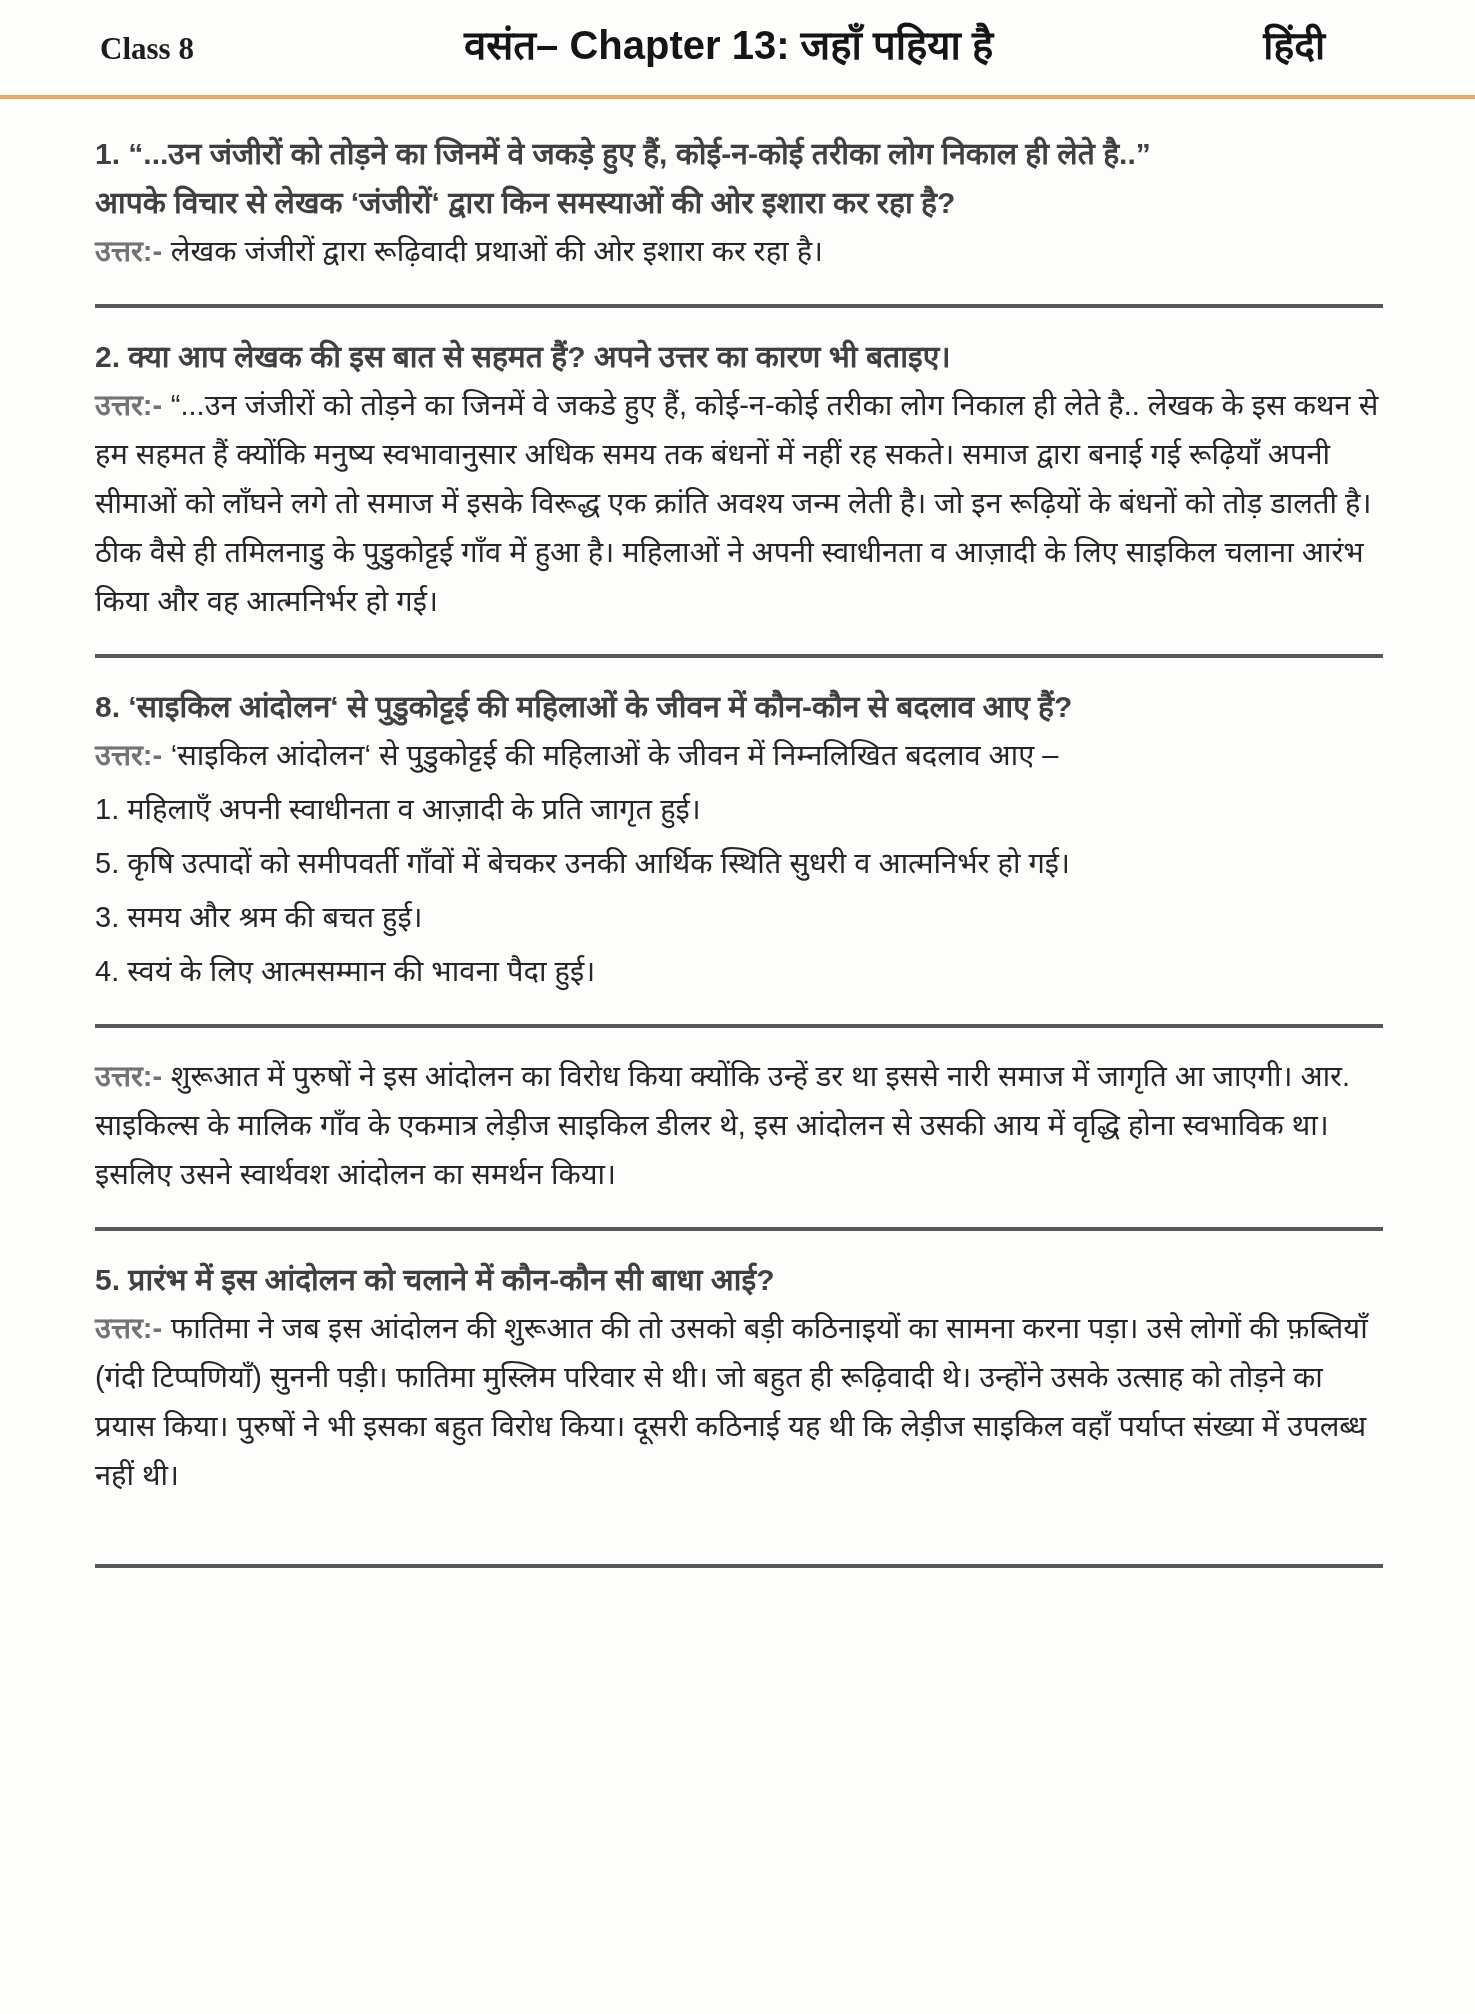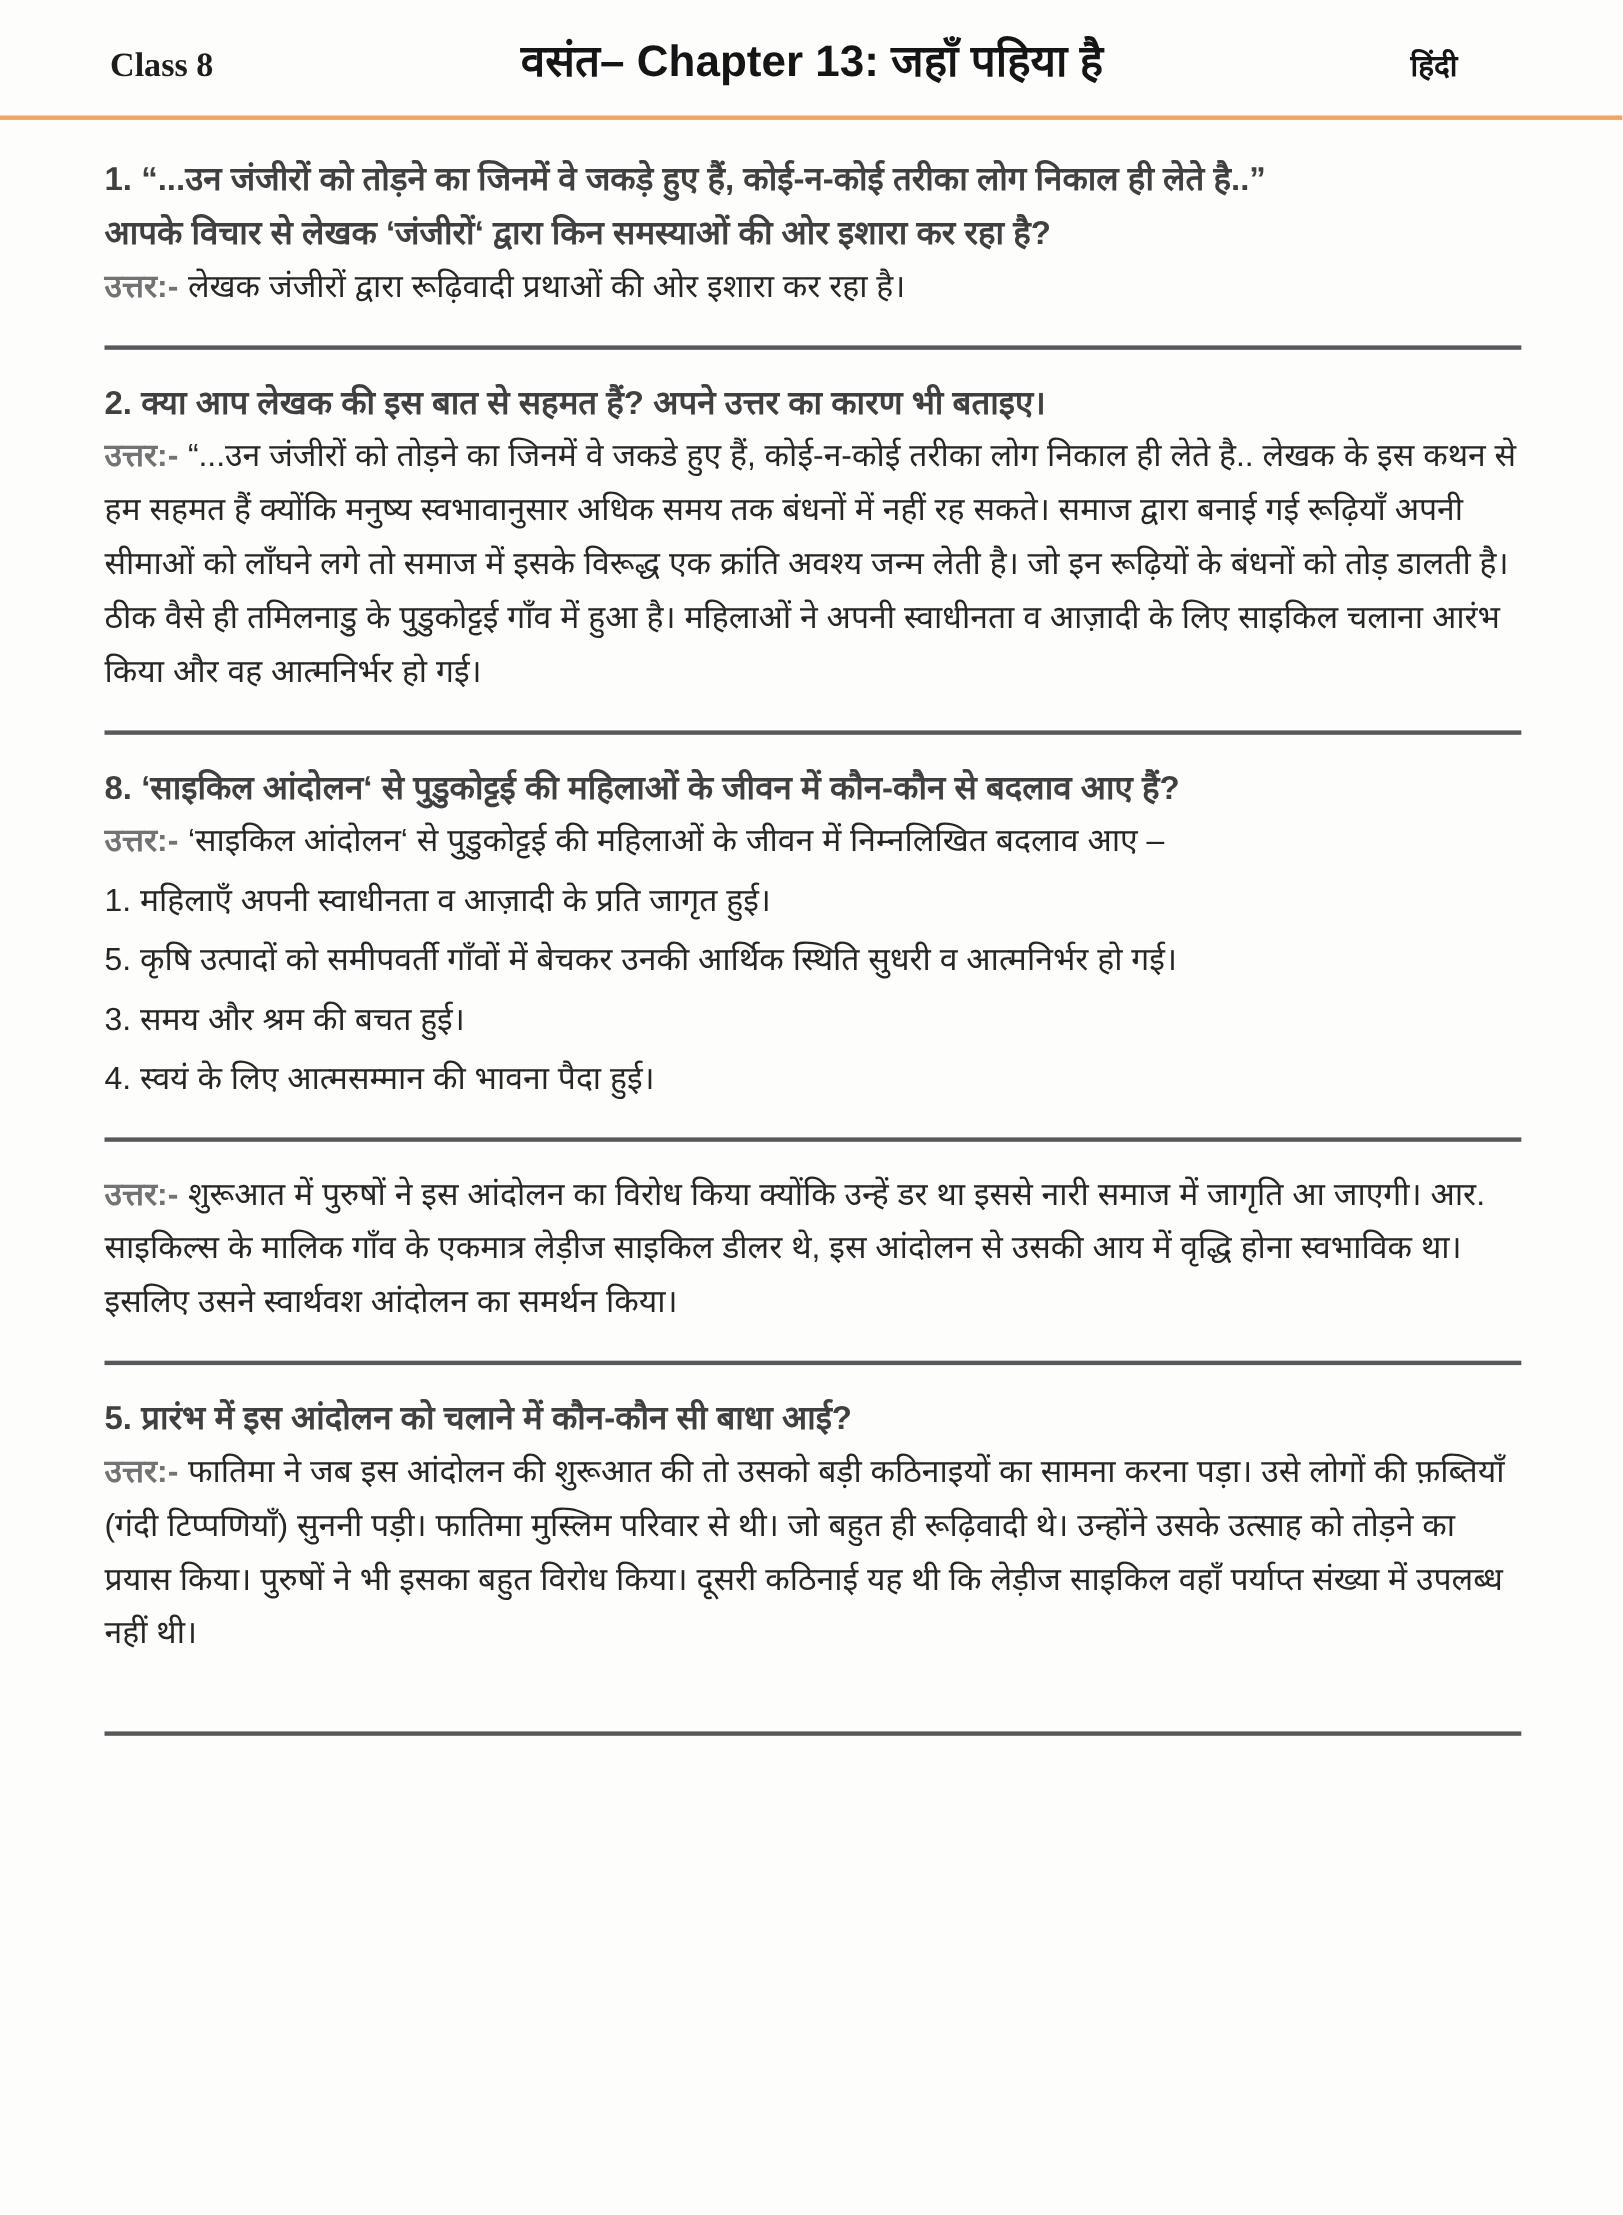--- a/index.html
+++ b/index.html
@@ -10,37 +10,37 @@
   body {
     height: 2014px;
     overflow: hidden;
     background: #fdfdfb;
     color: #232323;
   }
   .doc-header {
     display: flex;
     justify-content: space-between;
     align-items: baseline;
-    padding: 26px 150px 0 100px;
+    padding: 16px 150px 0 100px;
     text-align: center;
   }
   .class-label {
     font-family: "Liberation Serif", "DejaVu Serif", serif;
     font-weight: 700;
     font-size: 31px;
     color: #1d1d1d;
   }
   .doc-title {
     font-weight: 700;
     font-size: 40px;
     color: #151515;
   }
   .subject-label {
     font-weight: 700;
-    font-size: 27px;
+    font-size: 39px;
     color: #151515;
   }
   .accent-line {
     margin-top: 24px;
     height: 4px;
     width: 100%;
     background: #f1a55e;
   }
   .content {
     padding: 6px 92px 0 95px;

